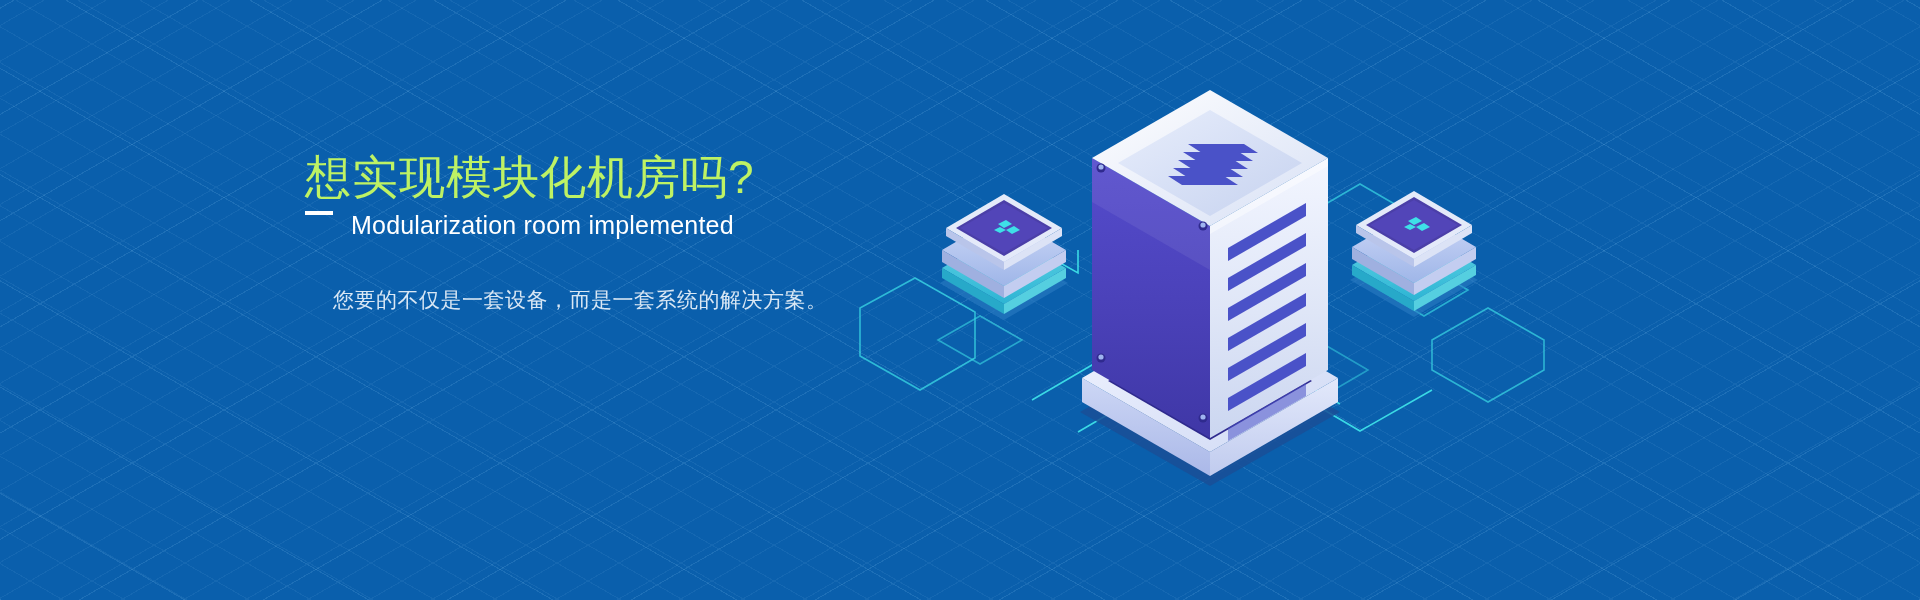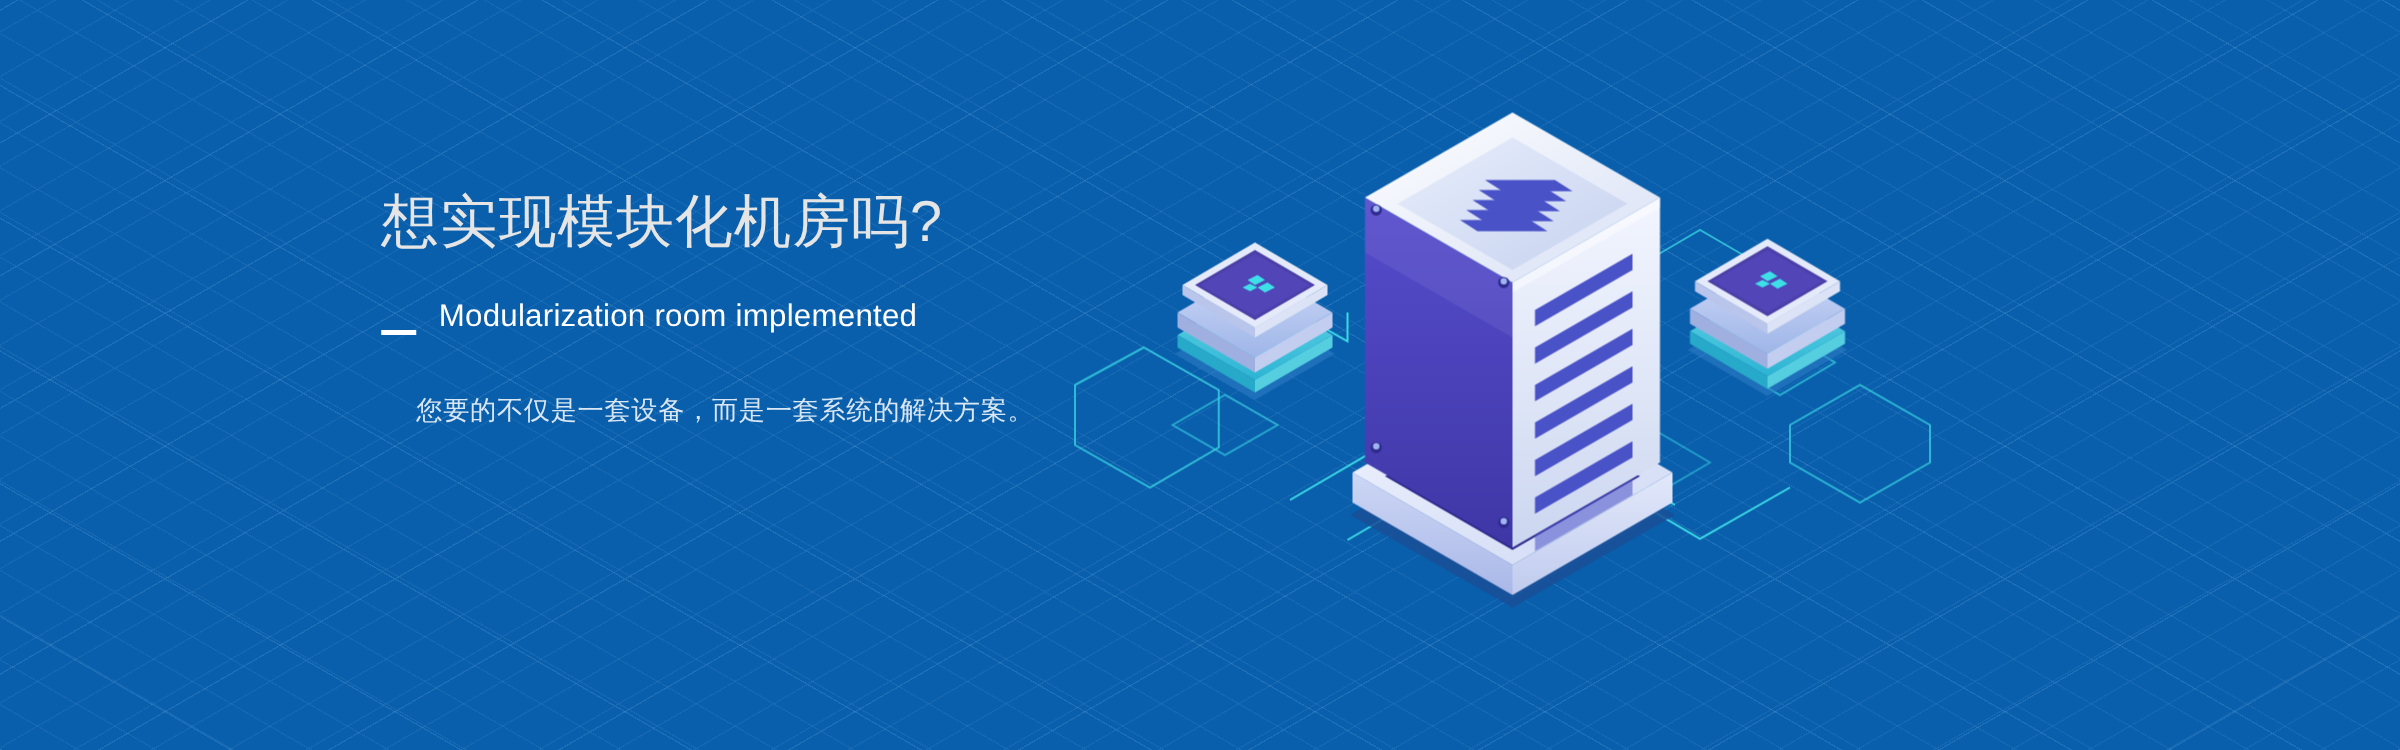--- a/index.html
+++ b/index.html
@@ -34,29 +34,29 @@
 
   
   .copy {
     position:absolute;
     left:305px; top:148px;
     width:760px;
   }
   .headline {
     font-size:46px;
     line-height:1.28;
-    color:#e5e5e5;
+    color:#bef264;
     font-weight:400;
     letter-spacing:1px;
     white-space:nowrap;
   }
   .subline {
     display:flex;
-    align-items:flex-end;
-    margin-top:32px;
+    align-items:flex-start;
+    margin-top:4px;
   }
   .dash {
     width:28px; height:4px;
     background:#ffffff;
     margin-right:18px;
     flex:0 0 auto;
   }
   .sub-en {
     font-size:25px;
     color:#ffffff;

